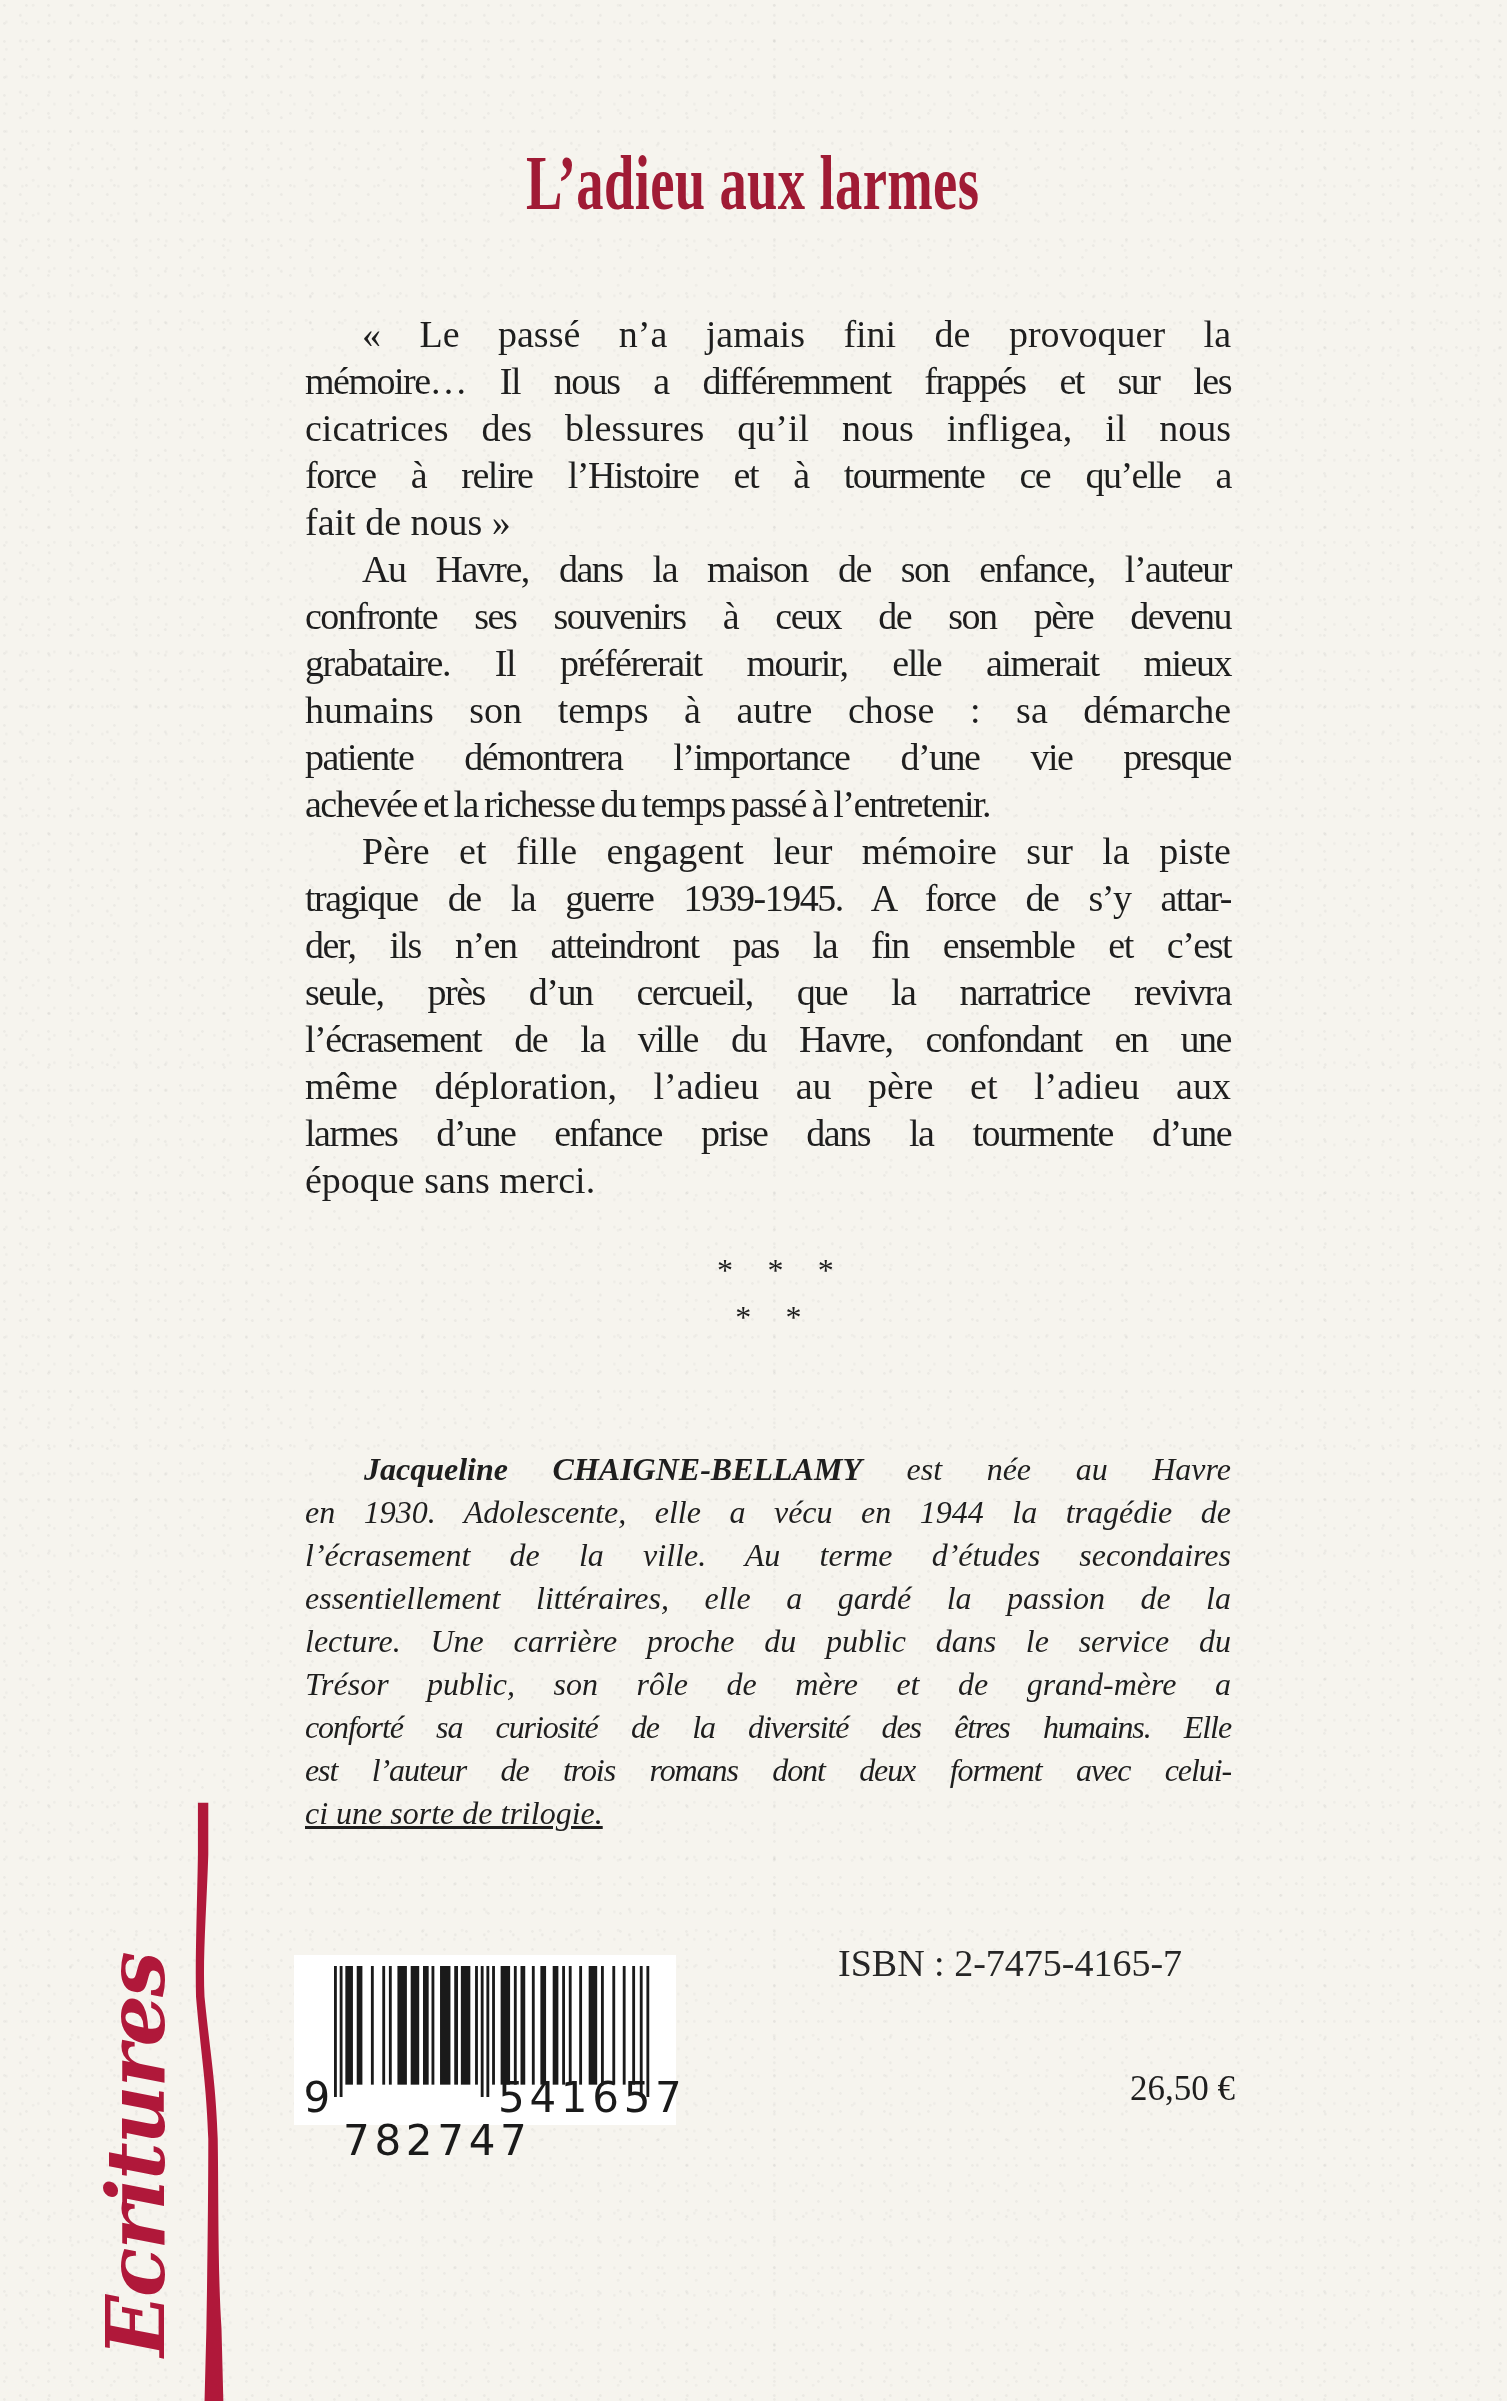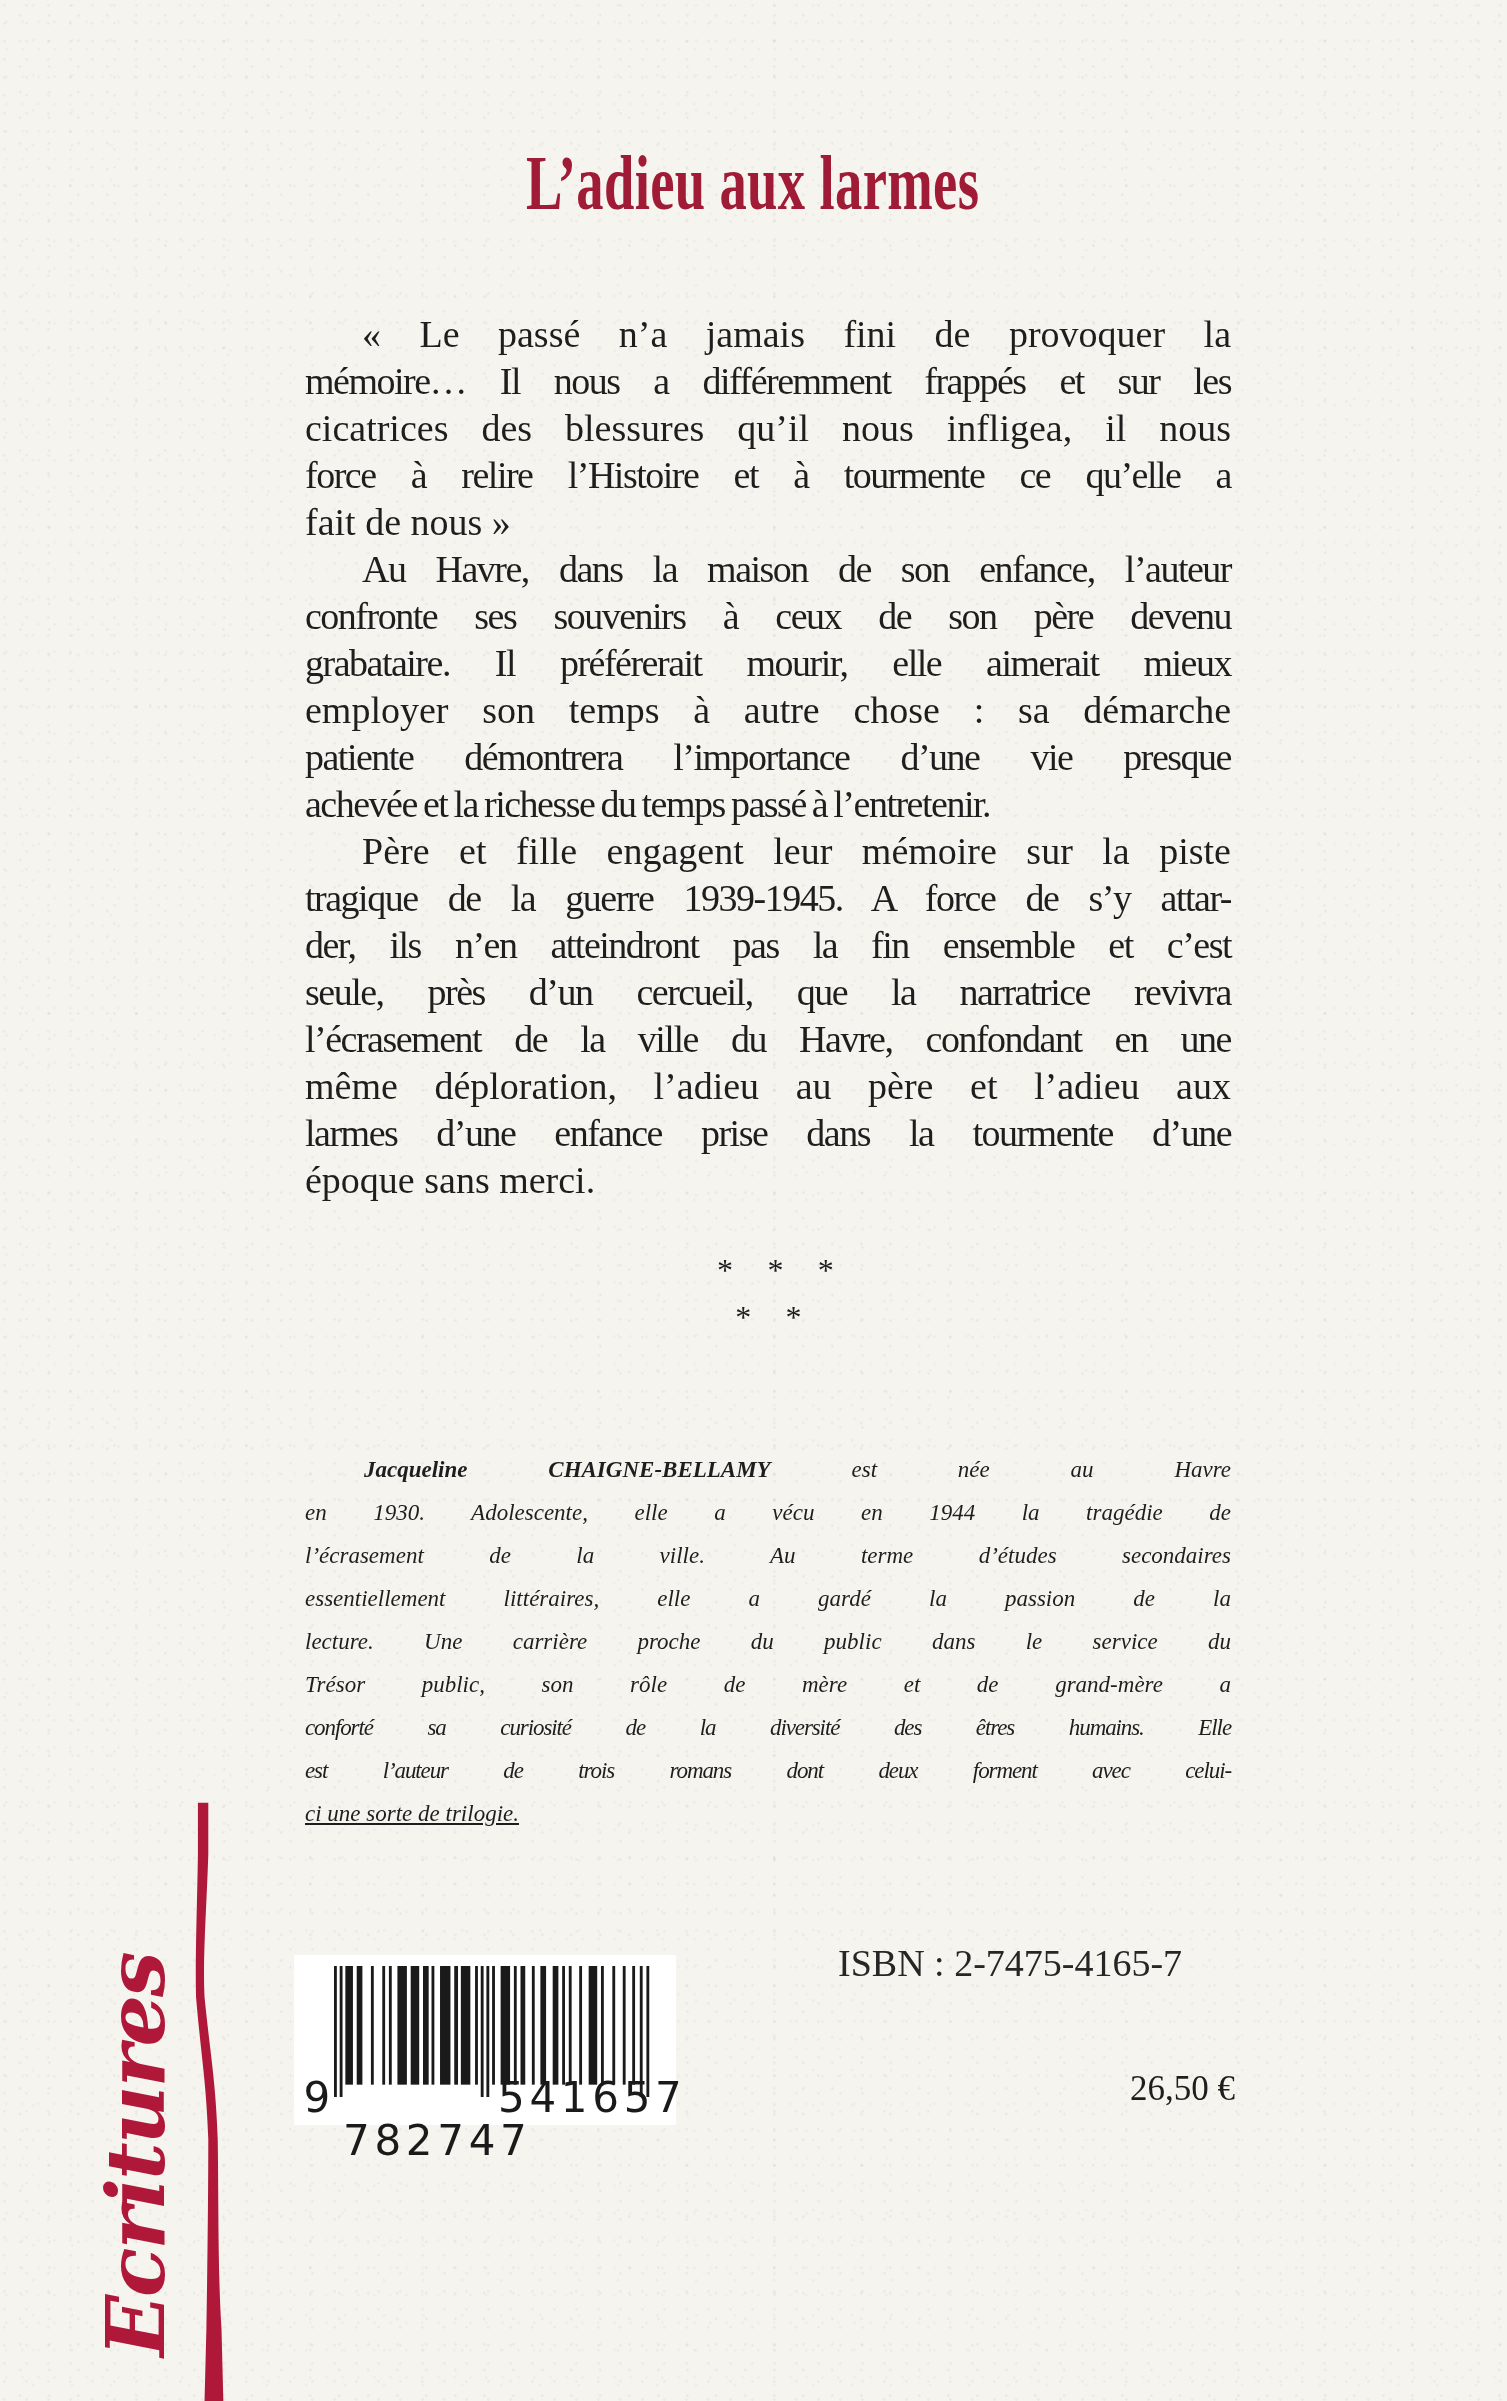--- a/index.html
+++ b/index.html
@@ -71,21 +71,21 @@
     }
     .sep-1 { top: 1251px; padding-left: 28px; }
     .sep-2 { top: 1298px; padding-left: 21px; }
 
     .bio {
       position: absolute;
       left: 305px;
       top: 1448px;
       width: 926px;
       font-style: italic;
-      font-size: 23px;
+      font-size: 32px;
       line-height: 43px;
     }
     .bio-line {
       display: block;
       height: 43px;
       white-space: nowrap;
       text-align: justify;
       text-align-last: justify;
     }
     .bio-line.indent { padding-left: 59px; }
@@ -178,21 +178,21 @@
 
 <div class="blurb">
   <span class="blurb-line indent">« Le passé n’a jamais fini de provoquer la</span>
   <span class="blurb-line cond">mémoire… Il nous a différemment frappés et sur les</span>
   <span class="blurb-line">cicatrices des blessures qu’il nous infligea, il nous</span>
   <span class="blurb-line cond">force à relire l’Histoire et à tourmente ce qu’elle a</span>
   <span class="blurb-line last">fait de nous »</span>
   <span class="blurb-line indent cond">Au Havre, dans la maison de son enfance, l’auteur</span>
   <span class="blurb-line cond">confronte ses souvenirs à ceux de son père devenu</span>
   <span class="blurb-line cond">grabataire. Il préférerait mourir, elle aimerait mieux</span>
-  <span class="blurb-line">employer son temps à autre chose : sa démarche</span>
+  <span class="blurb-line">humains son temps à autre chose : sa démarche</span>
   <span class="blurb-line cond">patiente démontrera l’importance d’une vie presque</span>
   <span class="blurb-line last cond">achevée et la richesse du temps passé à l’entretenir.</span>
   <span class="blurb-line indent">Père et fille engagent leur mémoire sur la piste</span>
   <span class="blurb-line cond">tragique de la guerre 1939-1945. A force de s’y attar-</span>
   <span class="blurb-line cond">der, ils n’en atteindront pas la fin ensemble et c’est</span>
   <span class="blurb-line cond">seule, près d’un cercueil, que la narratrice revivra</span>
   <span class="blurb-line cond">l’écrasement de la ville du Havre, confondant en une</span>
   <span class="blurb-line">même déploration, l’adieu au père et l’adieu aux</span>
   <span class="blurb-line cond">larmes d’une enfance prise dans la tourmente d’une</span>
   <span class="blurb-line last">époque sans merci.</span>

